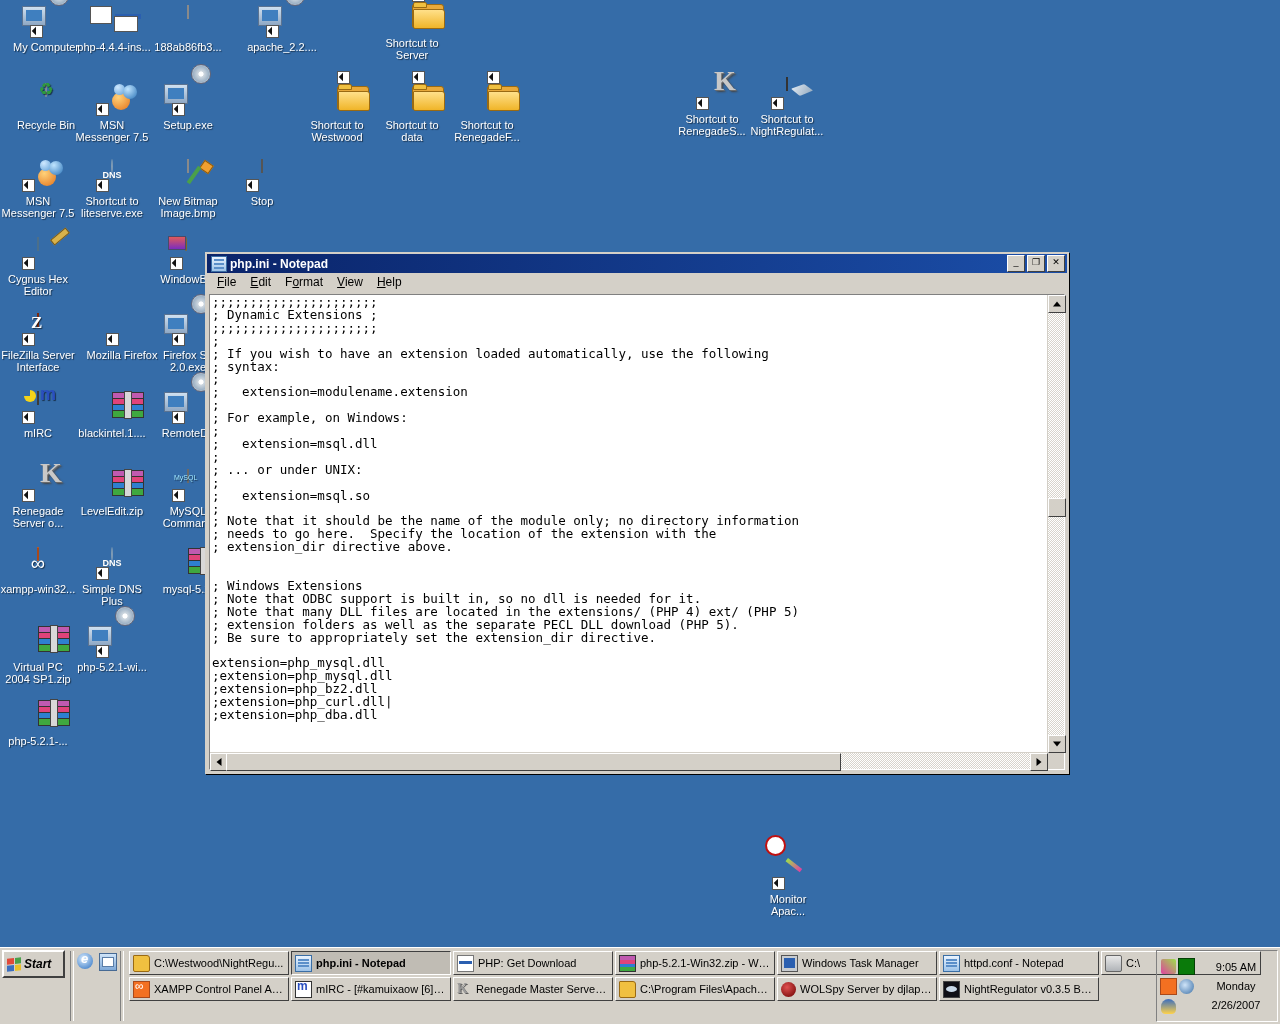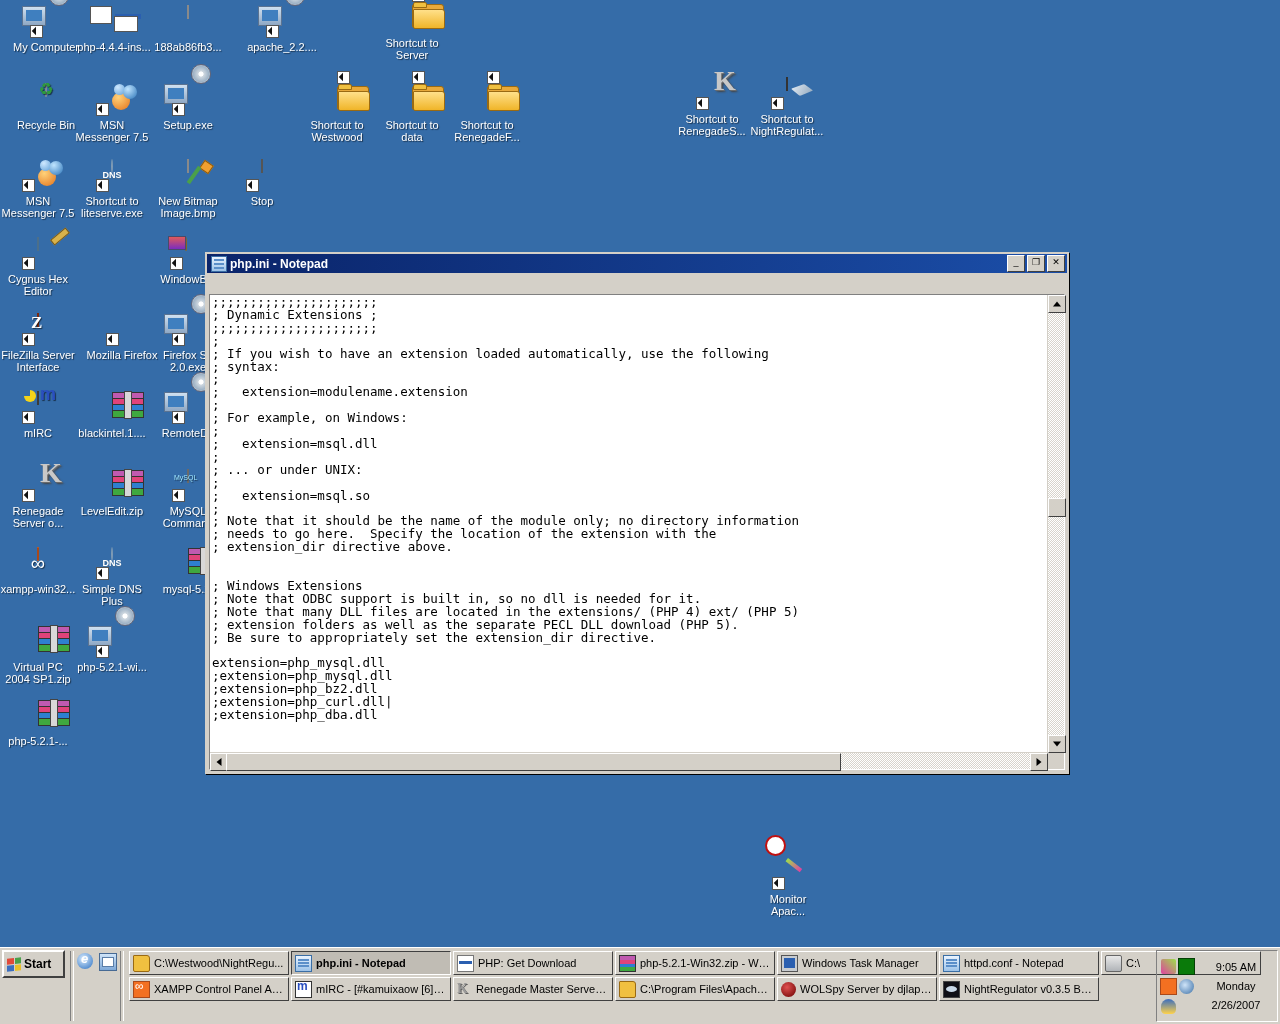--- a/index.html
+++ b/index.html
@@ -123,21 +123,21 @@
      border-color:#fff #404040 #404040 #fff;}
   #hthumb{position:absolute;top:0;left:16px;width:613px;height:16px;background:#d4d0c8;
      border:1px solid;border-color:#fff #404040 #404040 #fff;}
   #corner{position:absolute;right:0;bottom:0;width:16px;height:16px;background:#d4d0c8;}
 
   
   #taskbar{position:absolute;left:0;bottom:0;width:1280px;height:76px;background:#d4d0c8;
      border-top:1px solid #fff;display:flex;align-items:stretch;}
   #startBtn{margin:2px 2px 0 2px;height:24px;width:56px;display:flex;align-items:center;gap:3px;
      background:#d4d0c8;border:2px solid;border-color:#fff #404040 #404040 #fff;padding-left:3px;
-     font-size:12px;font-weight:bold;color:#000;}
+     font-size:12px;font-weight:bold;color:#000;font-style:italic;}
   .flag{width:14px;height:13px;display:grid;grid-template-columns:1fr 1fr;grid-template-rows:1fr 1fr;gap:1px;transform:skewY(-6deg);}
   .flag i:nth-child(1){background:#e04a3a;}.flag i:nth-child(2){background:#4aa04a;}
   .flag i:nth-child(3){background:#3a6ec0;}.flag i:nth-child(4){background:#e8c02a;}
   .tbsep{width:2px;margin:3px 3px;border-left:1px solid #808080;border-right:1px solid #fff;}
   #quick{display:flex;align-items:flex-start;gap:6px;padding-top:5px;}
   .qi{width:16px;height:16px;}
   .ie{border-radius:50%;background:radial-gradient(circle at 40% 35%,#d8ecff,#2a6fc0);position:relative;}
   .ie:after{content:"e";position:absolute;left:4px;top:-2px;color:#fff;font-style:italic;font-weight:bold;font-size:13px;}
   .oe{background:linear-gradient(#cfe4f8,#7fa9d8);border:1px solid #476a94;position:relative;}
   .oe:after{content:"";position:absolute;left:2px;top:3px;width:10px;height:8px;background:#fff;border:1px solid #5b7ea8;}
@@ -337,20 +337,27 @@
   </div>
 
 <div id="notepad">
   <div id="npTitle">
     <div class="tico"></div>
     <div class="ttxt">php.ini - Notepad</div>
     <div class="tbtn">_</div>
     <div class="tbtn">❐</div>
     <div class="tbtn">✕</div>
   </div>
+  <div id="npMenu">
+      <span><u>F</u>ile</span>
+      <span><u>E</u>dit</span>
+      <span>F<u>o</u>rmat</span>
+      <span><u>V</u>iew</span>
+      <span><u>H</u>elp</span>
+    </div>
   <div id="npBody">
     <div id="npText">;;;;;;;;;;;;;;;;;;;;;;
 ; Dynamic Extensions ;
 ;;;;;;;;;;;;;;;;;;;;;;
 ;
 ; If you wish to have an extension loaded automatically, use the following
 ; syntax:
 ;
 ;   extension=modulename.extension
 ;

